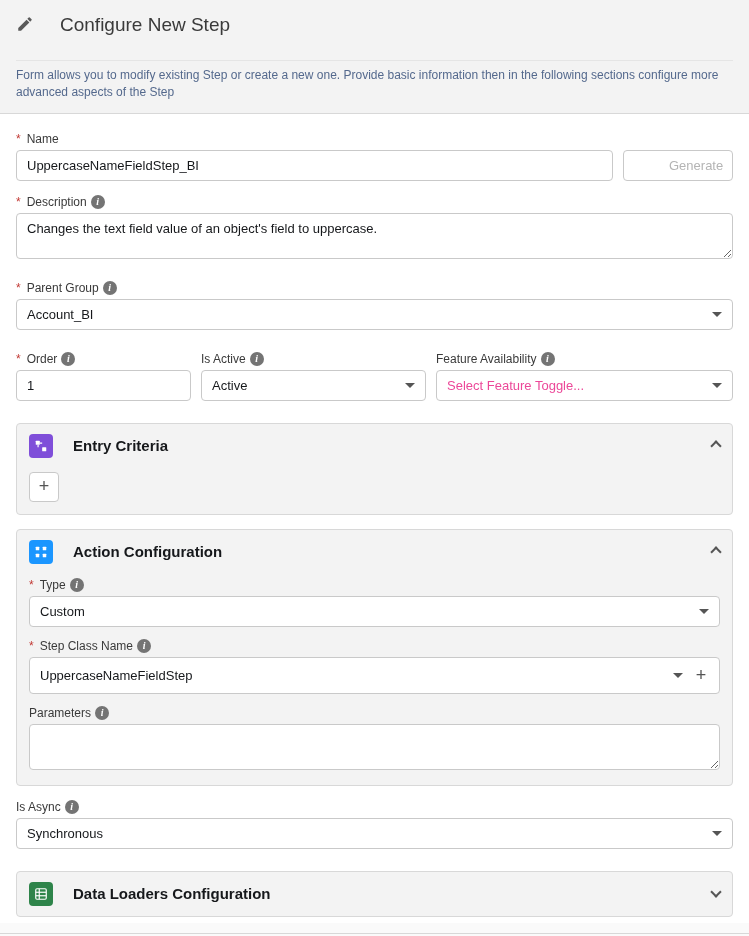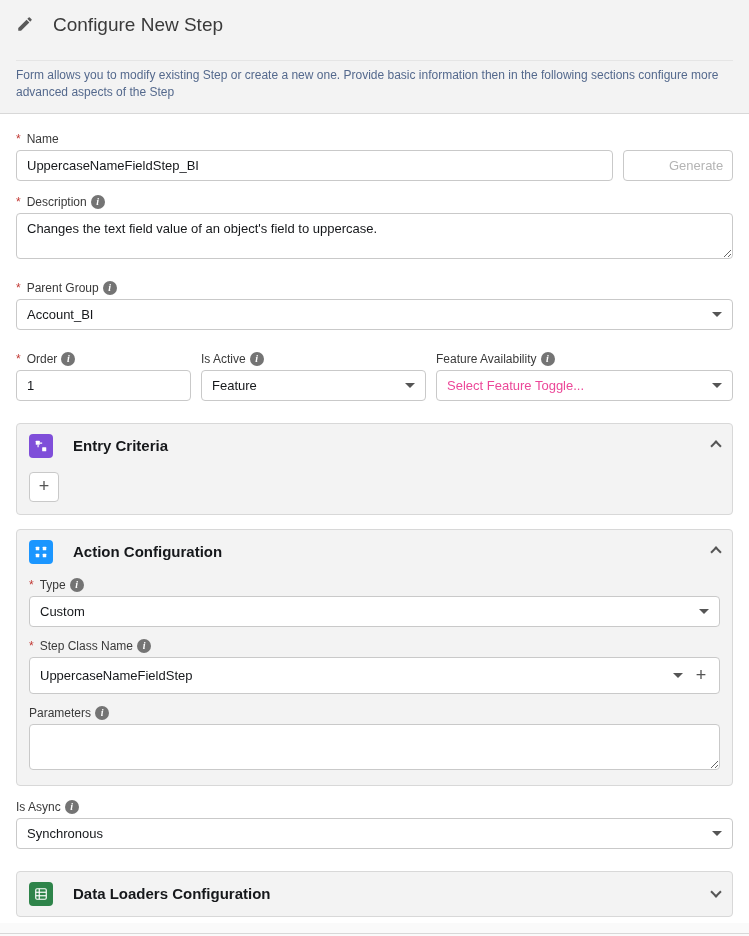--- a/index.html
+++ b/index.html
@@ -9,21 +9,21 @@
     font-size: 13px;
     color: #16181b;
     background: #fafafa;
     width: 749px;
   }
   .header {
     background: #f3f3f3;
     padding: 14px 16px 10px 16px;
     border-bottom: 1px solid #d8d8d8;
   }
-  .header-title-row { display: flex; align-items: center; gap: 19px; text-align: center; }
+  .header-title-row { display: flex; align-items: center; gap: 26px; text-align: center; }
   .header-title { font-size: 19px; font-weight: 400; color: #3a3a3a; }
   .header-sub {
     margin-top: 24px;
     font-size: 12px;
     color: #54698d;
     line-height: 1.4;
     padding-bottom: 2px;
     border-top: 1px solid #e5e5e5;
     padding-top: 6px;
   }
@@ -216,21 +216,21 @@
         <span class="info">i</span>
       </div>
       <input type="text" value="1" style="">
     </div>
     <div class="col" style="flex:0 0 225px">
       <div class="field-label">
         <span>Is Active</span>
         <span class="info">i</span>
       </div>
       <div class="select">
-        <span>Feature</span>
+        <span>Active</span>
           <span class="caret"></span>
       </div>
     </div>
     <div class="col">
       <div class="field-label">
         <span>Feature Availability</span>
         <span class="info">i</span>
       </div>
       <div class="select placeholder">
         <span>Select Feature Toggle...</span>

